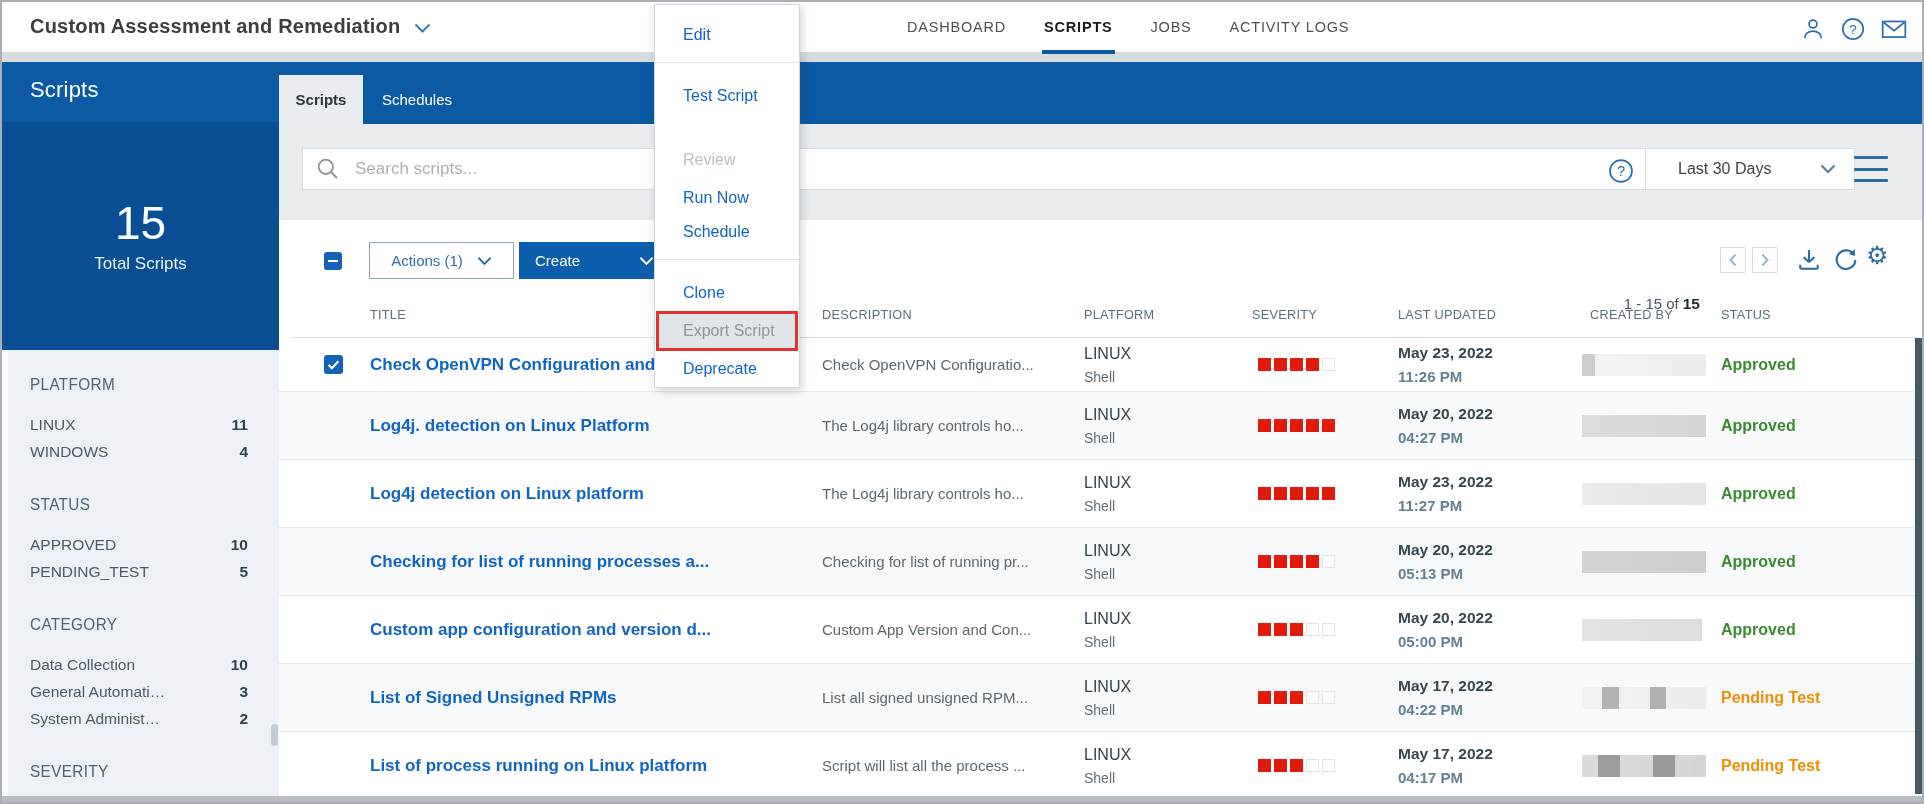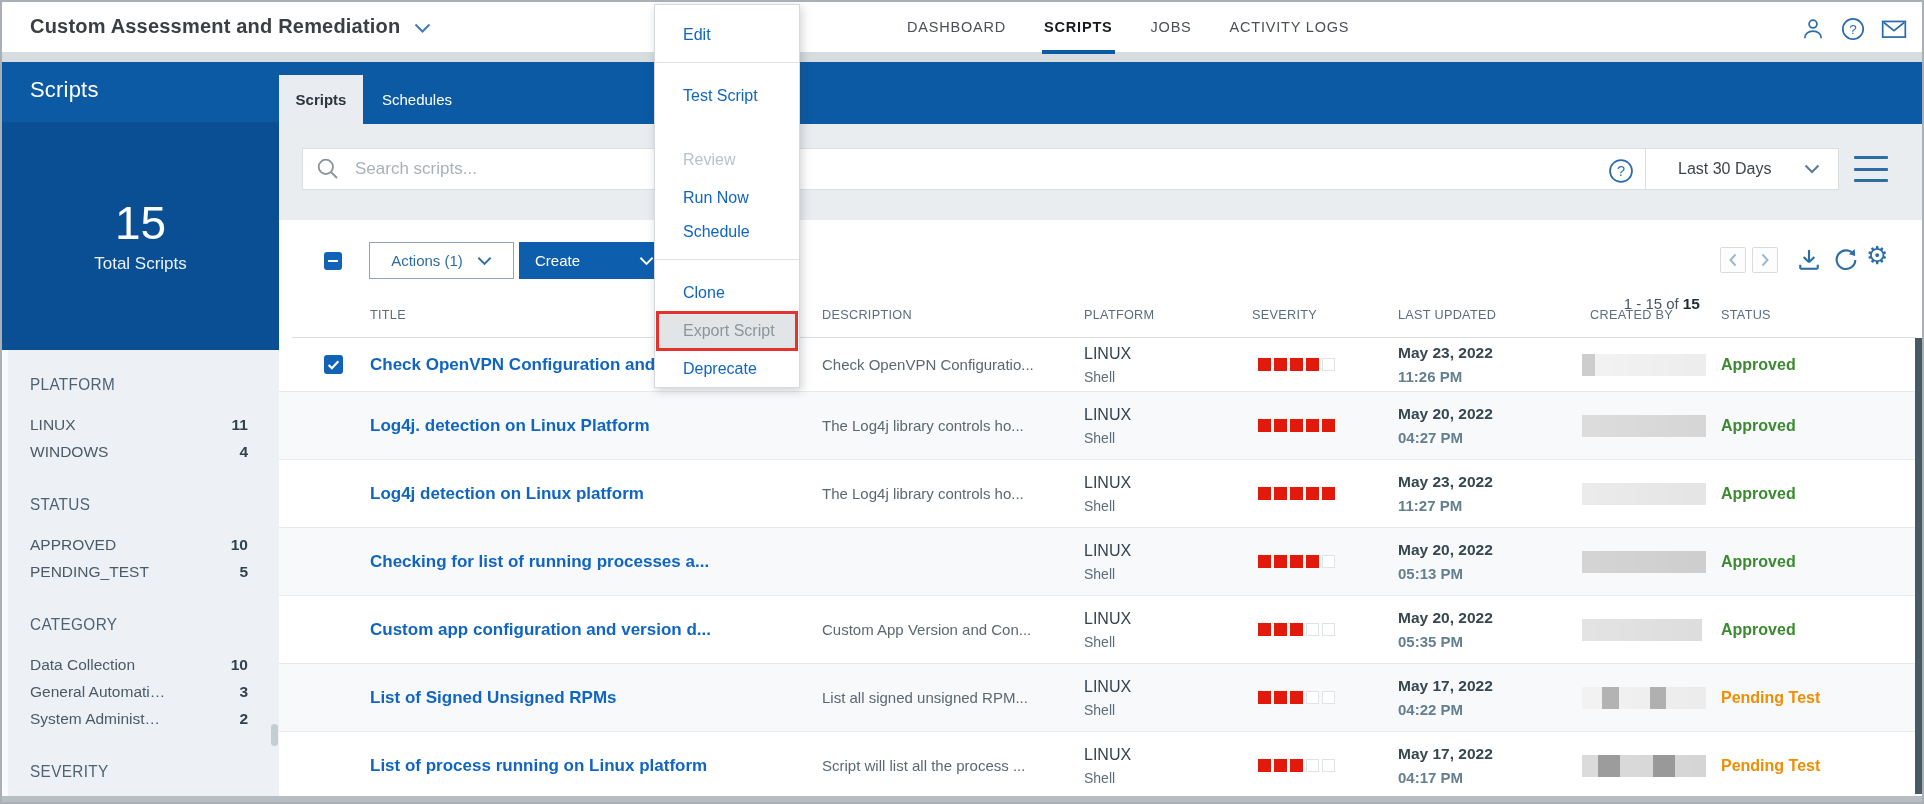--- a/index.html
+++ b/index.html
@@ -38,21 +38,21 @@
   .facet-title{font-size:17px;color:#4e6272;letter-spacing:.4px;margin-bottom:16px;font-weight:500;transform:scaleX(.9);transform-origin:left;}
   .facet-item{display:flex;width:218px;height:27px;align-items:center;font-size:15.5px;color:#4b5a64;cursor:pointer;}
   .facet-item .cnt{margin-left:auto;font-weight:700;color:#32424c;}
   .side-scroll{position:absolute;left:269px;top:722px;width:7px;height:22px;border-radius:4px;background:#c2cdd4;z-index:4;}
 
   
   .search-box{position:absolute;left:300px;top:146px;width:1343px;height:42px;background:#fff;border:1px solid #d9dee2;border-right:none;display:flex;align-items:center;padding-left:12px;z-index:2;}
   .search-box input{border:none;outline:none;font-size:17px;color:#3c454c;width:1150px;margin-left:12px;background:transparent;}
   .search-box input::placeholder{color:#a9b2b9;}
   .search-help{position:absolute;left:1605px;top:155px;z-index:3;cursor:pointer;}
-  .range-box{position:absolute;left:1643px;top:146px;width:194px;height:42px;background:#fff;border:1px solid #d9dee2;display:flex;align-items:center;padding:0 18px 0 32px;z-index:2;cursor:pointer;}
+  .range-box{position:absolute;left:1643px;top:146px;width:210px;height:42px;background:#fff;border:1px solid #d9dee2;display:flex;align-items:center;padding:0 18px 0 32px;z-index:2;cursor:pointer;}
   .range-box .rlabel{font-size:16px;color:#3c454c;}
   .range-box svg{margin-left:auto;}
   .hamburger{position:absolute;left:1852px;top:154px;width:34px;height:26px;display:flex;flex-direction:column;justify-content:space-between;cursor:pointer;z-index:2;}
   .hamburger div{height:3px;background:#2e6da4;border-radius:1px;}
 
   
   .selectall{position:absolute;left:322px;top:250px;width:18px;height:18px;background:#1262b8;border-radius:3px;display:flex;align-items:center;justify-content:center;cursor:pointer;z-index:2;}
   .selectall .minus{width:10px;height:2.5px;background:#fff;}
   .btn-actions{position:absolute;left:367px;top:240px;width:145px;height:37px;border:1px solid #8aa5bd;background:#fff;color:#2e6da4;font-size:15px;display:flex;align-items:center;justify-content:center;gap:14px;cursor:pointer;z-index:2;}
   .btn-create{position:absolute;left:517px;top:240px;width:151px;height:37px;background:#0d5fae;color:#fff;font-size:15px;display:flex;align-items:center;justify-content:space-between;padding:0 16px;cursor:pointer;z-index:2;}
@@ -396,20 +396,23 @@
         </div>
         <div class="cell c-st">
           <span class="status st-approved">Approved</span>
         </div>
       </div>
       <div class="row alt" style="height: 68px;">
         <div class="cell c-cb"></div>
         <div class="cell c-title">
           <span class="title-link">Checking for list of running processes a...</span>
         </div>
+        <div class="cell c-desc">
+          <span>Checking for list of running pr...</span>
+        </div>
         <div class="cell c-plat">
           <div class="plat1">LINUX</div>
           <div class="plat2">Shell</div>
         </div>
         <div class="cell c-sev">
           <div class="sevbar">
             <div class="sevbox on"></div>
             <div class="sevbox on"></div>
             <div class="sevbox on"></div>
             <div class="sevbox on"></div>
@@ -451,21 +454,21 @@
           <div class="sevbar">
             <div class="sevbox on"></div>
             <div class="sevbox on"></div>
             <div class="sevbox on"></div>
             <div class="sevbox"></div>
             <div class="sevbox"></div>
           </div>
         </div>
         <div class="cell c-upd">
           <div class="upd1">May 20, 2022</div>
-          <div class="upd2">05:35 PM</div>
+          <div class="upd2">05:00 PM</div>
         </div>
         <div class="cell c-cre">
           <div class="redact">
             <div style="background: rgb(227, 227, 227); width: 15px;"></div>
             <div style="background: rgb(226, 226, 226); width: 22px;"></div>
             <div style="background: rgb(225, 225, 225); width: 18px;"></div>
             <div style="background: rgb(224, 224, 224); width: 14px;"></div>
             <div style="background: rgb(223, 223, 223); width: 21px;"></div>
             <div style="background: rgb(222, 222, 222); width: 17px;"></div>
             <div style="background: rgb(221, 221, 221); width: 13px;"></div>

